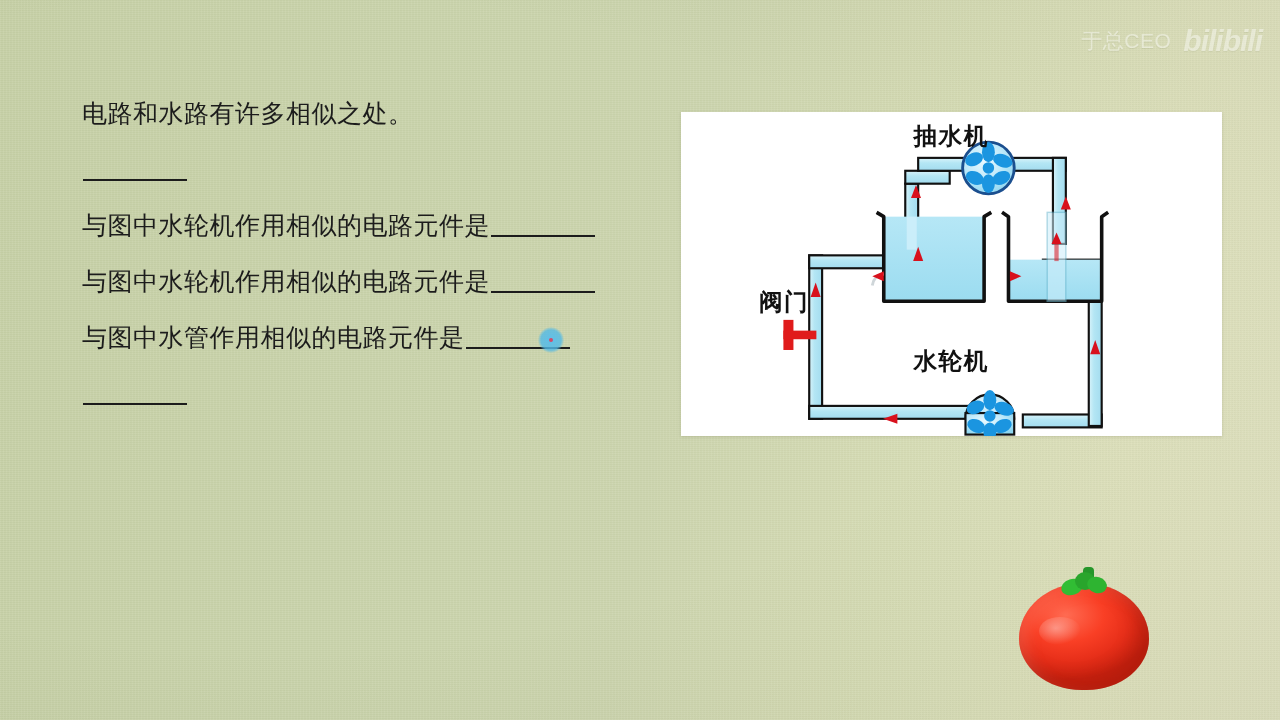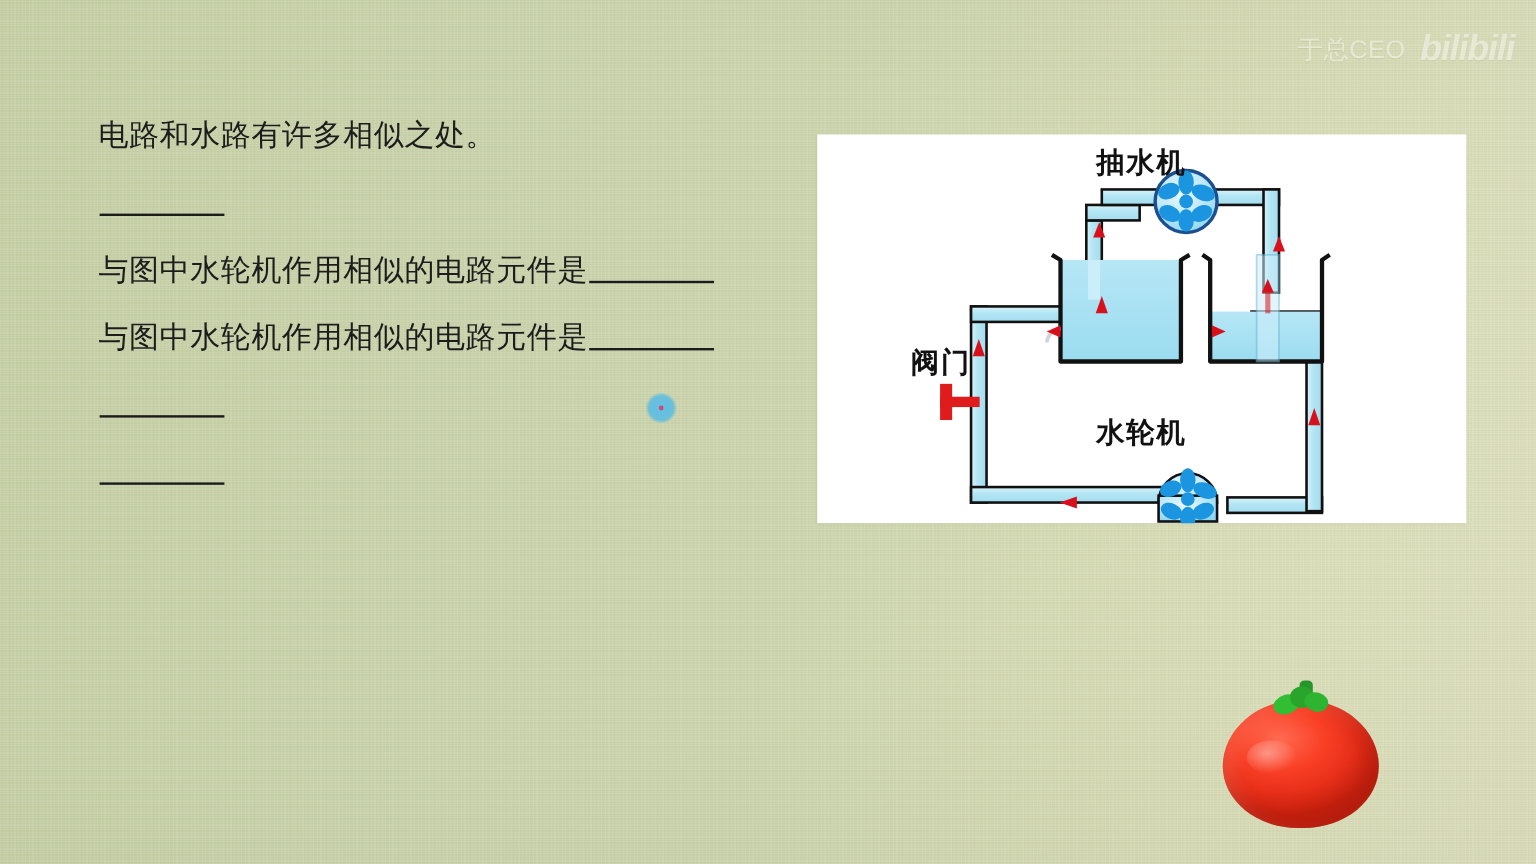--- a/index.html
+++ b/index.html
@@ -134,21 +134,21 @@
     <div class="qline">
       <span class="blank"></span>
     </div>
     <div class="qline">
       <span>与图中水轮机作用相似的电路元件是</span><span class="blank"></span>
     </div>
     <div class="qline">
       <span>与图中水轮机作用相似的电路元件是</span><span class="blank"></span>
     </div>
     <div class="qline">
-      <span class="blank"></span>
+      <span>与图中水管作用相似的电路元件是</span><span class="blank"></span>
     </div>
     <div class="qline">
       <span class="blank"></span>
     </div>
   </div>
 
   <div id="cursor">
     <div id="cursor-dot"></div>
   </div>
 

